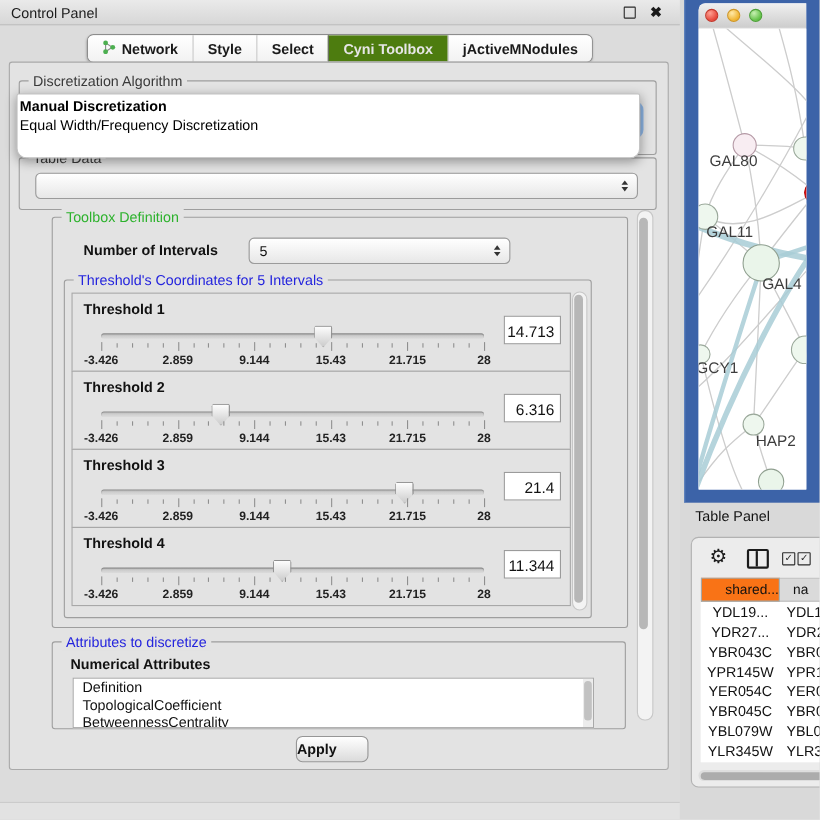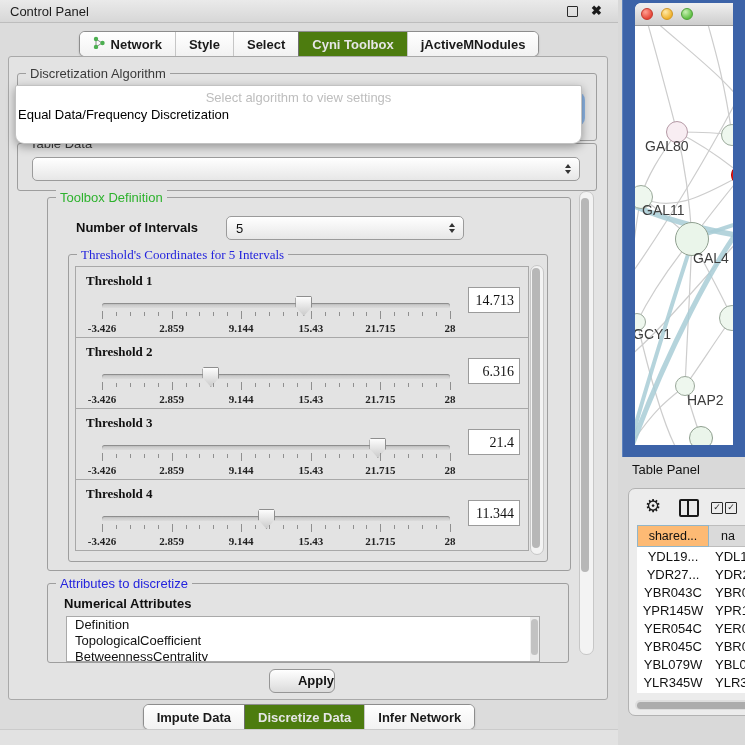--- a/index.html
+++ b/index.html
@@ -62,21 +62,21 @@
   .vscroll{position:absolute;background:#f3f3f3;border:1px solid #c7c7c7;border-radius:7px;}
   .vscroll .thumb{position:absolute;left:1px;width:8px;background:#b7b7b7;border-radius:5px;}
 
   .attr-sub{position:absolute;left:16px;top:12px;font-weight:bold;font-size:13px;}
   .attr-list{position:absolute;left:18px;top:32px;width:472px;height:44px;background:#fff;border:1px solid #a9a9a9;overflow:hidden;}
   .attr-item{font-size:13px;line-height:16px;padding-left:8px;color:#111;white-space:nowrap;}
   .attr-scroll{position:absolute;right:0px;top:0px;width:9px;height:44px;background:#ececec;}
   .attr-scroll .thumb{position:absolute;left:1px;top:2px;width:7px;height:36px;background:#c2c2c2;border-radius:4px;}
 
   .apply-btn{position:absolute;left:260px;top:612px;width:66px;height:24px;background:linear-gradient(#ffffff,#dbdbdb);
-             border:1px solid #969696;border-radius:6px;font-size:13px;font-weight:600;text-align:right;line-height:22px;box-sizing:border-box;}
+             border:1px solid #969696;border-radius:6px;font-size:13px;font-weight:600;text-align:left;line-height:22px;box-sizing:border-box;}
 
   .bottom-tabbar{position:absolute;top:704px;left:0;width:618px;display:flex;justify-content:center;}
   .bottom-strip{position:absolute;top:729px;left:0;width:618px;height:16px;background:#e2e2e2;border-top:1px solid #cbcbcb;}
 
   
   #network-window{position:absolute;left:622px;top:0;width:123px;height:457px;background:#3c63a8;border-left:1px solid #5f83bd;}
   .mac-window{position:absolute;left:12px;top:3px;width:98px;height:442px;background:#fff;border-radius:6px 0 0 0;overflow:hidden;}
   .mac-titlebar{position:relative;height:22px;background:linear-gradient(#f0f0f0,#cdcdcd);border-bottom:1px solid #9b9b9b;border-radius:6px 0 0 0;}
   .light{position:absolute;top:5px;width:12px;height:12px;border-radius:50%;box-sizing:border-box;}
   .light.red{left:6px;background:radial-gradient(circle at 35% 30%,#ffa092,#e6473a 70%);border:1px solid #c3382c;}
@@ -88,21 +88,21 @@
   .net-label{position:absolute;font-size:14px;color:#3d3d3d;white-space:nowrap;}
 
   #table-panel-title{position:absolute;left:632px;top:462px;font-size:13px;color:#111;}
   #tp-box{position:absolute;left:628px;top:488px;width:150px;height:226px;background:#ececec;border:1px solid #b2b2b2;border-radius:7px;}
   .gear{position:absolute;left:16px;top:6px;font-size:18px;color:#1a1a1a;}
   .split-icon{position:absolute;left:50px;top:10px;width:16px;height:14px;border:2px solid #1a1a1a;border-radius:2px;}
   .split-icon:after{content:"";position:absolute;left:6px;top:0;width:2px;height:14px;background:#1a1a1a;}
   .cb{position:absolute;top:13px;width:10px;height:10px;border:1.5px solid #2a2a2a;border-radius:1px;font-size:9px;line-height:9px;text-align:center;color:#2a2a2a;}
   .tp-table{position:absolute;left:8px;top:36px;width:142px;height:168px;background:#fff;overflow:hidden;}
   .tp-header{display:flex;height:22px;box-sizing:border-box;}
-  .tp-h1{width:72px;background:#fdba74;border:1px solid #92b5c8;font-size:12.5px;text-align:center;line-height:20px;box-sizing:border-box;}
+  .tp-h1{width:72px;background:#f97316;border:1px solid #92b5c8;font-size:12.5px;text-align:right;line-height:20px;box-sizing:border-box;}
   .tp-h2{flex:1;background:#dadada;border:1px solid #bdbdbd;border-left:none;font-size:12.5px;padding-left:12px;line-height:20px;box-sizing:border-box;}
   .tp-row{display:flex;height:18px;font-size:13px;align-items:center;}
   .tp-c1{width:72px;text-align:center;}
   .tp-c2{padding-left:6px;}
   .tp-hscroll{position:absolute;left:6px;bottom:5px;width:138px;height:10px;background:#dedede;border-radius:5px;}
   .tp-hscroll .thumb{position:absolute;left:2px;top:1.5px;width:128px;height:7px;background:#acacac;border-radius:4px;}
 </style>
 </head>
 <body>
 
@@ -150,22 +150,22 @@
       <span class="group-title t-dark">Discretization Algorithm</span>
       <div class="combo focus-ring" style="left:14px;top:21px;width:550px;height:28px;">
         <span class="stepper">
             <span class="arr-up"></span>
             <span class="arr-dn"></span>
           </span>
       </div>
     </div>
 
     <div class="popup">
-      <div class="popup-hint">Select algorithm to view settings</div>
-      <div class="popup-opt2">Equal Data/Frequency Discretization</div>
+      <div class="popup-opt1">Manual Discretization</div>
+      <div class="popup-opt2">Equal Width/Frequency Discretization</div>
     </div>
 
     <div class="group" style="left:8px;top:86px;width:578px;height:46px;">
       <span class="group-title t-dark">Table Data</span>
       <div class="combo" style="left:14px;top:13px;width:548px;height:24px;">
         <span class="stepper">
             <span class="arr-up"></span>
             <span class="arr-dn"></span>
           </span>
       </div>
@@ -175,21 +175,21 @@
       <span class="group-title t-green">Toolbox Definition</span>
       <span class="num-label">Number of Intervals</span>
       <div class="combo" style="left:178px;top:18px;width:238px;height:24px;">
         <span>5</span>
         <span class="stepper">
             <span class="arr-up"></span>
             <span class="arr-dn"></span>
           </span>
       </div>
 
-      <div class="group" style="left:20px;top:56px;width:478px;height:306px;font-family:Liberation Serif, serif;">
+      <div class="group" style="left:10px;top:56px;width:478px;height:306px;">
         <span class="group-title t-blue">Threshold's Coordinates for 5 Intervals</span>
         <div style="position:absolute;left:6px;top:12px;">
             <div class="th-row">
               <div class="th-label">Threshold 1</div>
               <div class="th-slider">
                 <div class="th-track">
                   <div class="th-handle" style="left: 57.7197%;"></div>
                 </div>
                 <div class="th-ticks">
                   <div class="tick major" style="left: 0%;"></div>
@@ -387,33 +387,20 @@
           </div>
         <div class="attr-scroll">
           <div class="thumb"></div>
         </div>
       </div>
     </div>
 
     <div class="apply-btn">Apply</div>
   </div>
 
-  <div class="bottom-tabbar">
-    <div class="tabgroup">
-      <div class="tab">
-          <span>Impute Data</span>
-        </div>
-      <div class="tab selected">
-          <span>Discretize Data</span>
-        </div>
-      <div class="tab">
-          <span>Infer Network</span>
-        </div>
-    </div>
-  </div>
   <div class="bottom-strip"></div>
 </div>
 
 <div id="network-window">
   <div class="mac-window">
     <div class="mac-titlebar">
       <span class="light red"></span>
       <span class="light yellow"></span>
       <span class="light green"></span>
     </div>

